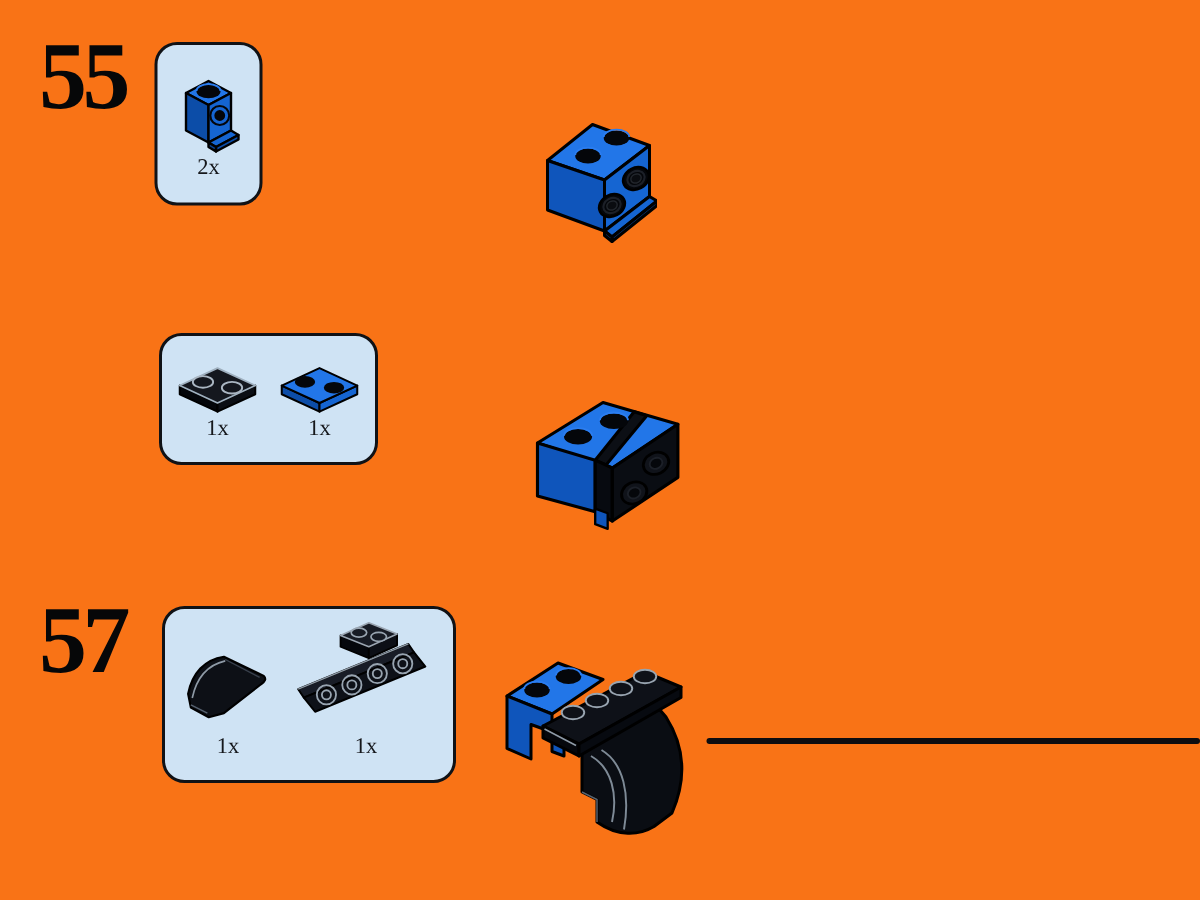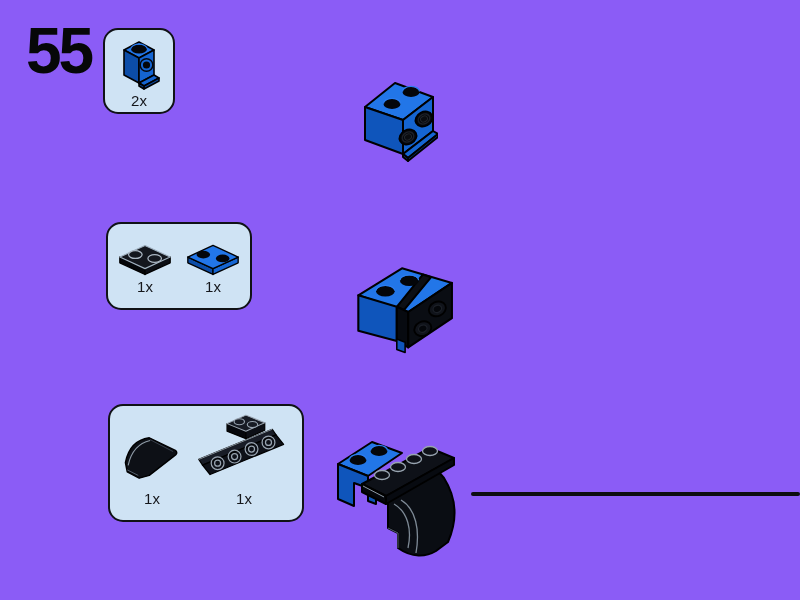--- a/index.html
+++ b/index.html
@@ -1,37 +1,37 @@
 <!DOCTYPE html>
 <html><head>
 <meta charset="utf-8">
 <style>
   html,body{margin:0;padding:0;background:#eef4fa;}
   .page{
     position:relative;width:800px;height:600px;overflow:hidden;
-    background:#8b5cf6;
-    font-family:Liberation Sans, sans-serif;
+    background:#f97316;
+    font-family:Liberation Serif, serif;
   }
   .step-number{
     position:absolute;left:26px;
     font-size:64px;font-weight:700;letter-spacing:-3px;line-height:1;
     color:#060708;
   }
   #num55{top:19px;}
   #num56{top:213px;}
   #num57{top:395px;}
   .callout{
     position:absolute;
     background:#cfe3f4;
     border:2.5px solid #101216;
     border-radius:15px;
     box-sizing:border-box;
     display:flex;align-items:center;justify-content:center;
   }
-  #callout55{left:103px;top:28px;width:72px;height:86px;flex-direction:column;}
+  #callout55{left:103px;top:28px;width:72px;height:109px;flex-direction:column;}
   #callout56{left:106px;top:222px;width:146px;height:88px;gap:8px;}
   #callout57{left:108px;top:404px;width:196px;height:118px;gap:10px;}
   .part{display:flex;flex-direction:column;align-items:center;}
   .part .iconwrap{display:flex;align-items:flex-end;justify-content:center;}
   .qty{
     font-size:15px;color:#15171b;margin-top:1px;line-height:1;
   }
   .figure{position:absolute;}
   #fig55{left:358px;top:74px;}
   #fig56{left:350px;top:260px;}
@@ -145,20 +145,21 @@
         <ellipse cx="70" cy="66" rx="8.4" ry="6.8" fill="#10131a" stroke="#000" stroke-width="1.8"></ellipse>
         <ellipse cx="70" cy="66" rx="4.2" ry="3.4" fill="#05070b" stroke="#1c2028" stroke-width="1.2"></ellipse>
       </g>
       <g transform="rotate(-25 84 47)">
         <ellipse cx="84" cy="47" rx="8.4" ry="6.8" fill="#10131a" stroke="#000" stroke-width="1.8"></ellipse>
         <ellipse cx="84" cy="47" rx="4.2" ry="3.4" fill="#05070b" stroke="#1c2028" stroke-width="1.2"></ellipse>
       </g>
     </svg>
   </div>
 
+  <div class="step-number" id="num57">57</div>
 
   <div class="callout" id="callout57">
     <div class="part">
       <div class="iconwrap" style="height:70px">
         <svg width="66" height="64" viewBox="0 0 72 66">
           <path d="M7,38 C10,23 19,13 33,11 L62,25 C64,27 63,29 60,31 L33,52 L22,55 L9,48 Z" fill="#0d1016" stroke="#000" stroke-width="1.6" stroke-linejoin="round"></path>
           <path d="M10,41 C13,27 21,17 34,14" stroke="#8e9aa6" stroke-width="1.2" fill="none"></path>
           <path d="M9,46 L21,52" stroke="#566270" stroke-width="1" fill="none"></path>
           <path d="M34,13 L59,26" stroke="#39414d" stroke-width="1" fill="none"></path>
         </svg>

